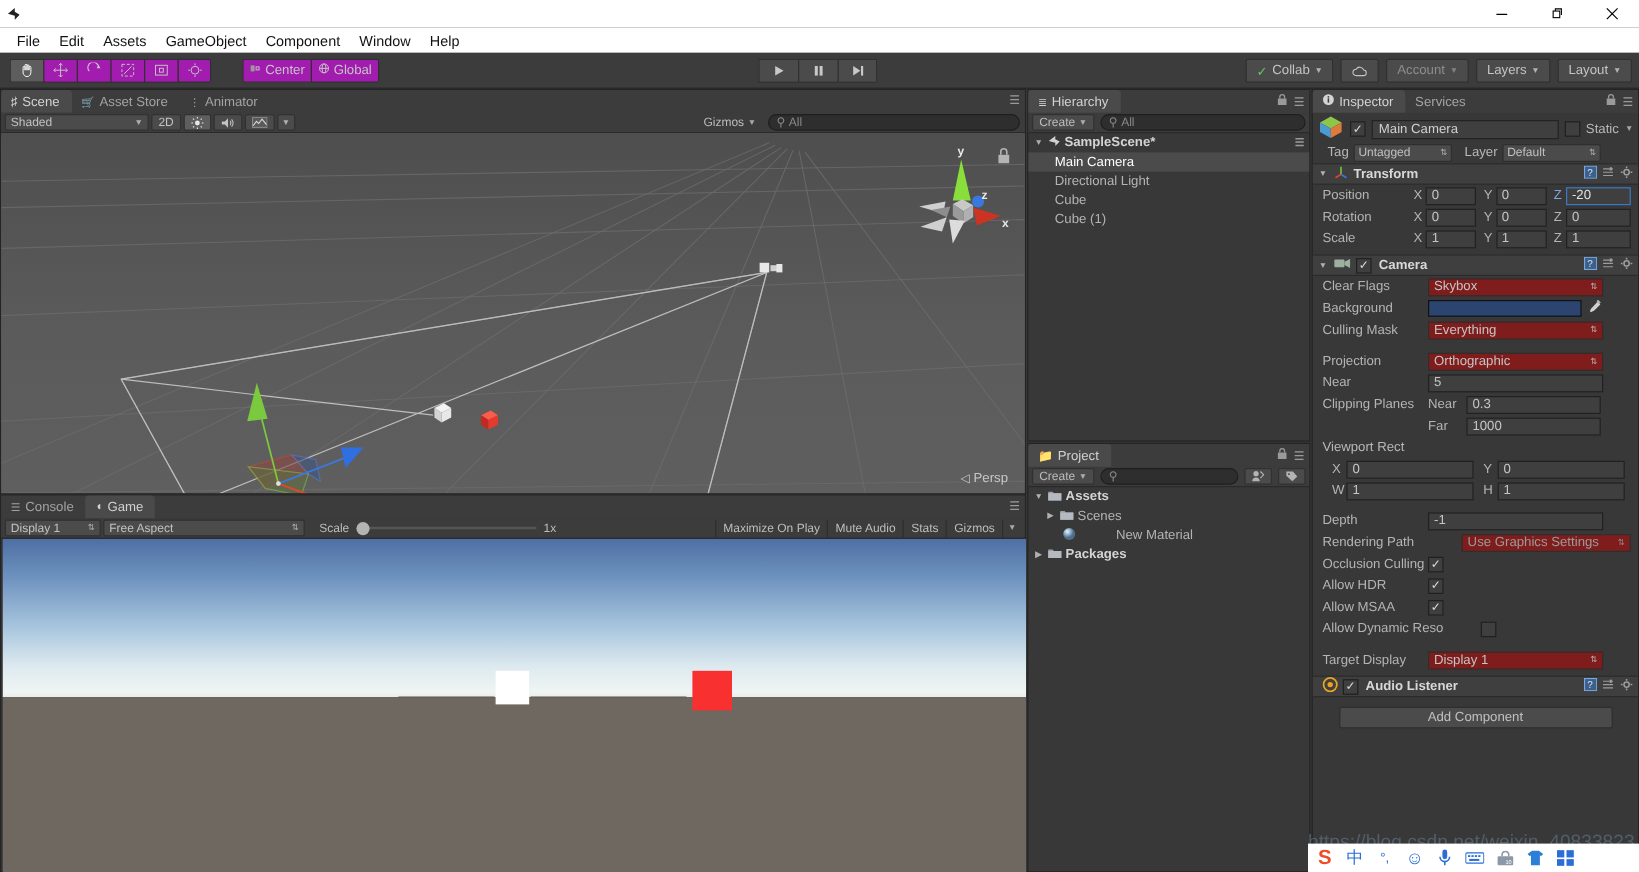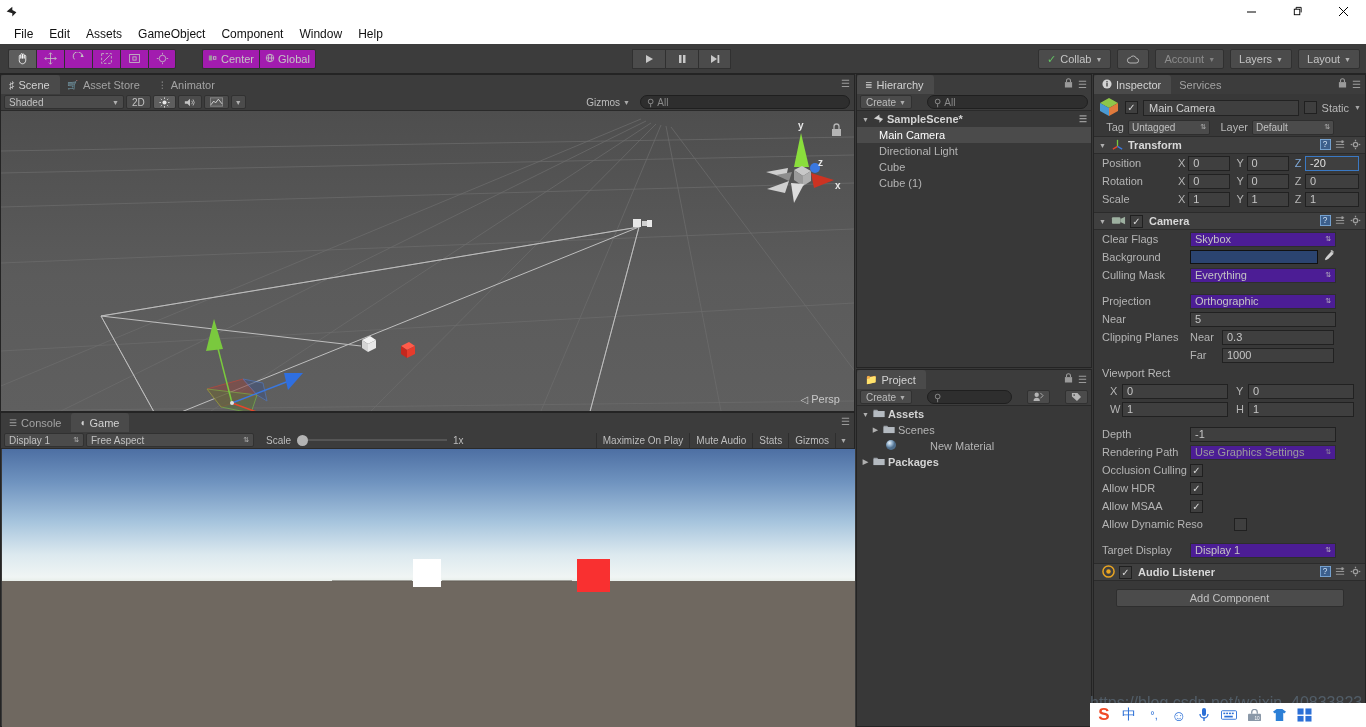--- a/index.html
+++ b/index.html
@@ -70,21 +70,21 @@
   .panel { position:absolute; background:#383838; border:1px solid #242424; }
   .tabrow { height:19px; background:#3c3c3c; display:flex; align-items:flex-end; position:relative; }
   .tab {
     height:19px; padding:0 10px 0 8px; display:flex; align-items:center; gap:4px;
     font-size:11px; color:#a3a3a3; background:transparent;
   }
   .tab.active { background:#4a4a4a; color:#d2d2d2; border-radius:3px 3px 0 0; }
   .tab-right { position:absolute; right:4px; top:3px; display:flex; gap:5px; align-items:center;
                color:#9a9a9a; font-size:10px; }
   .subbar { height:17px; background:#3c3c3c; border-bottom:1px solid #2a2a2a;
-            display:flex; align-items:center; gap:15px; padding:0 3px; }
+            display:flex; align-items:center; gap:5px; padding:0 3px; }
   .sb-btn { height:14px; padding:0 5px; background:#4b4b4b; border:1px solid #313131;
             display:flex; align-items:center; gap:3px; font-size:10px; color:#bdbdbd; border-radius:2px; }
   .sb-flat { height:15px; padding:0 6px; display:flex; align-items:center; font-size:10px; color:#bdbdbd; }
   .search {
     height:14px; background:#2e2e2e; border:1px solid #1f1f1f; border-radius:7px;
     display:flex; align-items:center; padding:0 6px; color:#8a8a8a; font-size:10px; gap:3px;
   }
 
   
   #scene-panel { left:0; top:74px; width:855px; height:338px; }
@@ -130,21 +130,21 @@
   .comp-title { font-weight:bold; font-size:11px; color:#d8d8d8; }
   .comp-icons { margin-left:auto; display:flex; gap:4px; align-items:center; color:#9d9d9d; font-size:10px; }
   .prop-row { height:18px; display:flex; align-items:center; padding:0 6px 0 8px; font-size:11px; }
   .prop-label { width:76px; color:#b4b4b4; flex-shrink:0; }
   .prop-label.wide { width:88px; }
   .field { height:15px; background:#3f3f3f; border:1px solid #212121; color:#c6c6c6;
            display:flex; align-items:center; padding:0 4px; font-size:11px; }
   .field.editing { border:1px solid #3a79c4; background:#3f3f3f; color:#e0e0e0; }
   .axis { width:12px; color:#b4b4b4; text-align:left; }
   .axis.hl { color:#7ea8d8; }
-  .dd { height:15px; background:#4c1d95; border:1px solid #2e2e2e; color:#c4c4c4;
+  .dd { height:15px; background:#7f1d1d; border:1px solid #2e2e2e; color:#c4c4c4;
         display:flex; align-items:center; justify-content:space-between; padding:0 4px; font-size:11px; }
   .dd.dim { color:#9b9b9b; }
   .chk { width:13px; height:13px; background:#3f3f3f; border:1px solid #202020;
          display:flex; align-items:center; justify-content:center; font-size:10px; color:#d8d8d8; }
   .color-swatch { height:14px; border:1px solid #111; }
   .addcomp { width:228px; height:18px; margin:8px auto 0 auto; background:#4b4b4b;
              border:1px solid #2e2e2e; border-radius:2px; display:flex; align-items:center;
              justify-content:center; font-size:11px; color:#c0c0c0; }
 
   
@@ -906,21 +906,21 @@
       <span class="axis" style="margin-left:8px;">H</span>
       <span class="field" style="width:106px;">1</span>
     </div>
     <div style="height:7px;"></div>
     <div class="prop-row">
       <span class="prop-label wide">Depth</span>
       <span class="field" style="width:146px;">-1</span>
     </div>
     <div class="prop-row">
       <span class="prop-label wide">Rendering Path</span>
-      <span class="dd dim" style="width:146px;">
+      <span class="dd dim" style="width:146px;margin-left:28px;">
         <span>Use Graphics Settings</span>
         <span class="caret">⇅</span>
       </span>
     </div>
     <div class="prop-row">
       <span class="prop-label wide">Occlusion Culling</span>
       <span class="chk">✓</span>
     </div>
     <div class="prop-row">
       <span class="prop-label wide">Allow HDR</span>

